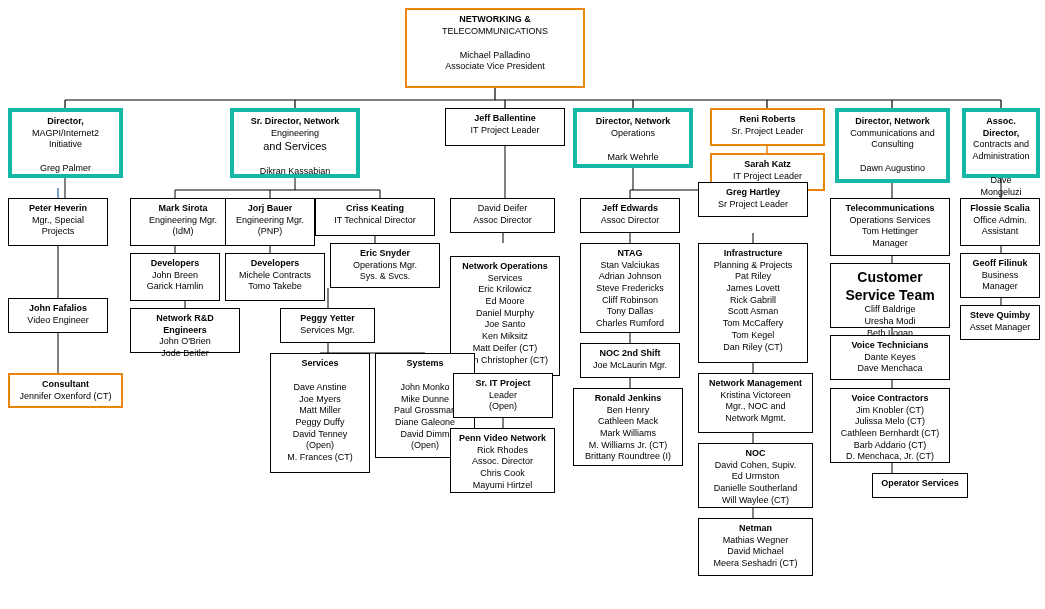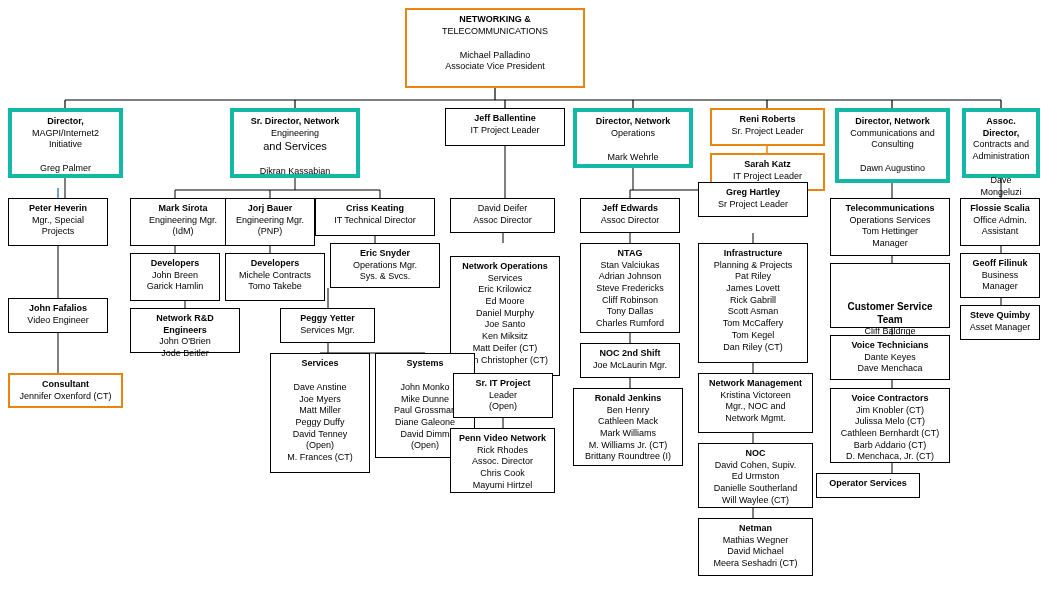--- a/index.html
+++ b/index.html
@@ -221,21 +221,21 @@
         <span style="display: block; font-size: 9px;">Planning &amp; Projects</span>
         <span style="display: block; font-size: 9px;">Pat Riley</span>
         <span style="display: block; font-size: 9px;">James Lovett</span>
         <span style="display: block; font-size: 9px;">Rick Gabrill</span>
         <span style="display: block; font-size: 9px;">Scott Asman</span>
         <span style="display: block; font-size: 9px;">Tom McCaffery</span>
         <span style="display: block; font-size: 9px;">Tom Kegel</span>
         <span style="display: block; font-size: 9px;">Dan Riley (CT)</span>
       </div>
       <div class="box box" style="left: 830px; top: 263px; width: 120px; height: 65px;">
-        <span style="font-weight: bold; display: block; font-size: 10px; margin-top: 32px;">Customer Service Team</span>
+        <span style="font-weight: bold; display: block; font-size: 14px;">Customer Service Team</span>
         <span style="display: block; font-size: 9px;">Cliff Baldrige</span>
         <span style="display: block; font-size: 9px;">Uresha Modi</span>
         <span style="display: block; font-size: 9px;">Beth Logan</span>
         <span style="display: block; font-size: 9px;">Jerel Berry</span>
       </div>
       <div class="box box" style="left: 960px; top: 253px; width: 80px; height: 45px;">
         <span style="font-weight: bold; display: block; font-size: 9px;">Geoff Filinuk</span>
         <span style="display: block; font-size: 9px;">Business</span>
         <span style="display: block; font-size: 9px;">Manager</span>
       </div>
@@ -305,21 +305,21 @@
         <span style="display: block; font-size: 9px;">M. Williams Jr. (CT)</span>
         <span style="display: block; font-size: 9px;">Brittany Roundtree (I)</span>
       </div>
       <div class="box box" style="left: 698px; top: 443px; width: 115px; height: 65px;">
         <span style="font-weight: bold; display: block; font-size: 9px;">NOC</span>
         <span style="display: block; font-size: 9px;">David Cohen, Supiv.</span>
         <span style="display: block; font-size: 9px;">Ed Urmston</span>
         <span style="display: block; font-size: 9px;">Danielle Southerland</span>
         <span style="display: block; font-size: 9px;">Will Waylee (CT)</span>
       </div>
-      <div class="box box" style="left: 816px; top: 473px; width: 104px; height: 25px;">
+      <div class="box box" style="left: 872px; top: 473px; width: 96px; height: 25px;">
         <span style="font-weight: bold; display: block; font-size: 9px;">Operator Services</span>
       </div>
       <div class="box box" style="left: 698px; top: 518px; width: 115px; height: 58px;">
         <span style="font-weight: bold; display: block; font-size: 9px;">Netman</span>
         <span style="display: block; font-size: 9px;">Mathias Wegner</span>
         <span style="display: block; font-size: 9px;">David Michael</span>
         <span style="display: block; font-size: 9px;">Meera Seshadri (CT)</span>
       </div>
     </div>
 </div>

